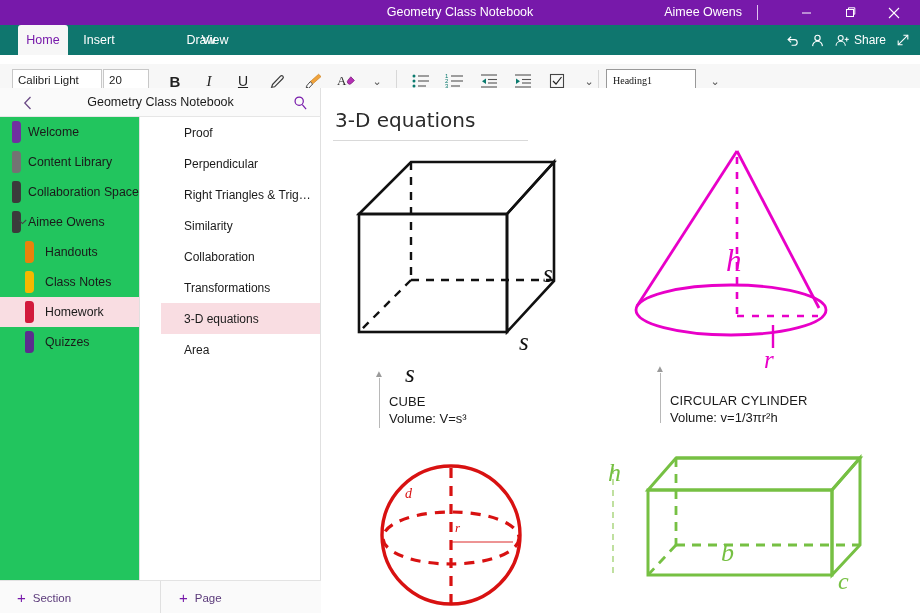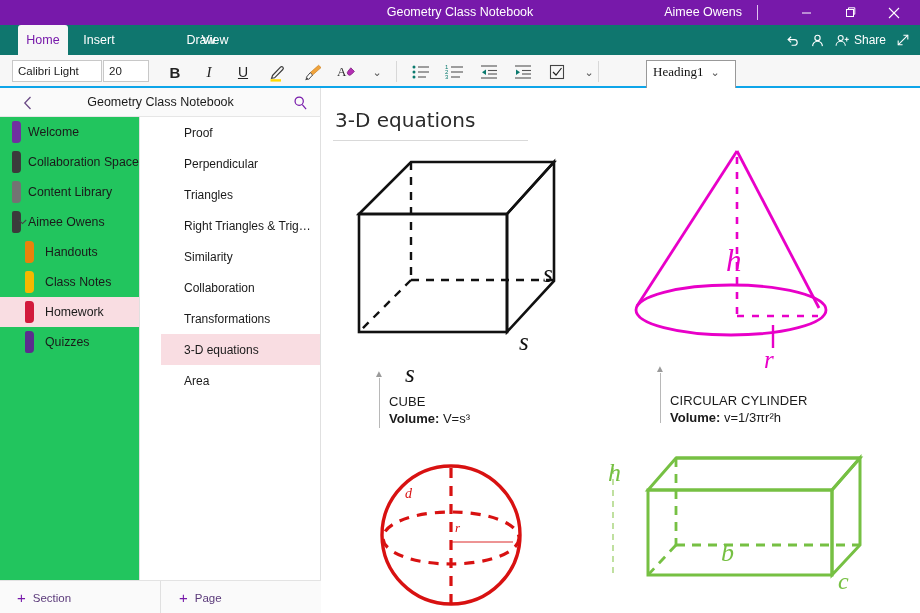--- a/index.html
+++ b/index.html
@@ -57,22 +57,22 @@
   .tab-view   { left:194px; width:42px; }
 
   .tr-icons {
     position:absolute; right:4px; top:0; height:30px;
     display:flex; align-items:center; gap:10px; color:#fff; font-size:12px;
   }
   .tr-icons .ic { display:flex; align-items:center; gap:3px; cursor:default; }
 
   
   .toolbar {
-    position:absolute; left:0; top:55px; width:920px; height:33px;
-    background:#f7f7f7; border-bottom:2px solid #0ea5e9;
+    position:absolute; left:0; top:64px; width:920px; height:33px;
+    background:#f7f7f7; border-bottom:6px solid #0ea5e9;
     display:flex; align-items:center;
   }
   .fontbox {
     position:absolute; left:12px; top:5px; width:90px; height:22px;
     border:1px solid #c8c8c8; background:#fff; font-size:11.5px;
     line-height:20px; padding-left:5px; color:#222; overflow:hidden;
     white-space:nowrap;
   }
   .sizebox {
     position:absolute; left:103px; top:5px; width:46px; height:22px;
@@ -100,24 +100,23 @@
 
   .tbtn.bul { left:408px; }
   .tbtn.num { left:442px; }
   .tbtn.dec { left:476px; }
   .tbtn.inc { left:510px; }
   .tbtn.chk { left:544px; }
   .tbtn.cv2 { left:576px; font-size:11px; color:#555;}
 
   .stylebox {
     position:absolute; left:606px; top:5px; width:90px; height:34px;
-    border:1px solid #999; background:#fff; font-size:13px;
+    border:1px solid #999; background:#fff; font-size:10px;
     line-height:21px; padding-left:6px; color:#111;
     font-family:"Liberation Serif", serif;
-    margin-left:40px;
   }
   .tbtn.cv3 { left:702px; font-size:11px; color:#555;}
 
   
   .navhead {
     position:absolute; left:0; top:88px; width:321px; height:29px;
     background:#fafafa; border-bottom:1px solid #e6e6e6;
     border-right:1px solid #e0e0e0;
   }
   .nav-back {
@@ -200,21 +199,21 @@
   .nb-handle {
     position:absolute; width:12px;
     display:flex; flex-direction:column; align-items:center;
   }
   .nb-handle .arrow { font-size:10px; color:#9a9a9a; line-height:8px; }
   .nb-handle .stem { width:1px; flex:1; background:#b8b8b8; }
 
   .caption { position:absolute; font-family:"Liberation Sans", sans-serif; }
   .caption .cname { font-size:13px; font-weight:normal; color:#1a1a1a; letter-spacing:.1px;}
   .caption .cvol  { font-size:13px; color:#1a1a1a; margin-top:2px; }
-  .caption .cvol b { font-weight:bold; }
+  .caption .cvol b { font-weight:normal; }
 
   .lbl {
     position:absolute; font-family:"Liberation Serif", serif;
     font-style:italic;
   }
   .lbl.black { color:#111; }
   .lbl.mag { color:#e800c8; }
   .lbl.red { color:#d81111; }
   .lbl.grn { color:#76c043; }
 </style>
@@ -381,26 +380,26 @@
       </svg>
     </div>
   </div>
 
   <div class="seclist">
     <div class="sec nb">
       <span class="colortab" style="background:#7030a0"></span>
       <span class="slabel">Welcome</span>
     </div>
     <div class="sec nb">
+      <span class="colortab" style="background:#737373"></span>
+      <span class="slabel">Content Library</span>
+    </div>
+    <div class="sec nb">
       <span class="colortab" style="background:#3b3b3b"></span>
       <span class="slabel">Collaboration Space</span>
-    </div>
-    <div class="sec nb">
-      <span class="colortab" style="background:#737373"></span>
-      <span class="slabel">Content Library</span>
     </div>
     <div class="sec grp">
       <span class="colortab" style="background:#3b3b3b"></span>
       <span class="chev">
         <svg width="9" height="6" viewBox="0 0 9 6">
             <polyline points="0.8,1 4.5,4.6 8.2,1" fill="none" stroke="#444" stroke-width="1.1"></polyline>
           </svg>
       </span>
       <span class="slabel">Aimee Owens</span>
     </div>
@@ -418,21 +417,20 @@
     </div>
     <div class="sec child">
       <span class="colortab" style="left:25px;background:#5b2d8e"></span>
       <span class="slabel">Quizzes</span>
     </div>
   </div>
 
   <div class="pagelist">
     <div class="pg">Proof</div>
     <div class="pg">Perpendicular</div>
-    <div class="pg">Triangles</div>
     <div class="pg">Right Triangles &amp; Trig…</div>
     <div class="pg">Similarity</div>
     <div class="pg">Collaboration</div>
     <div class="pg">Transformations</div>
     <div class="pg selected">3-D equations</div>
     <div class="pg">Area</div>
   </div>
 
   <div class="addbar">
     <div class="addsec">

